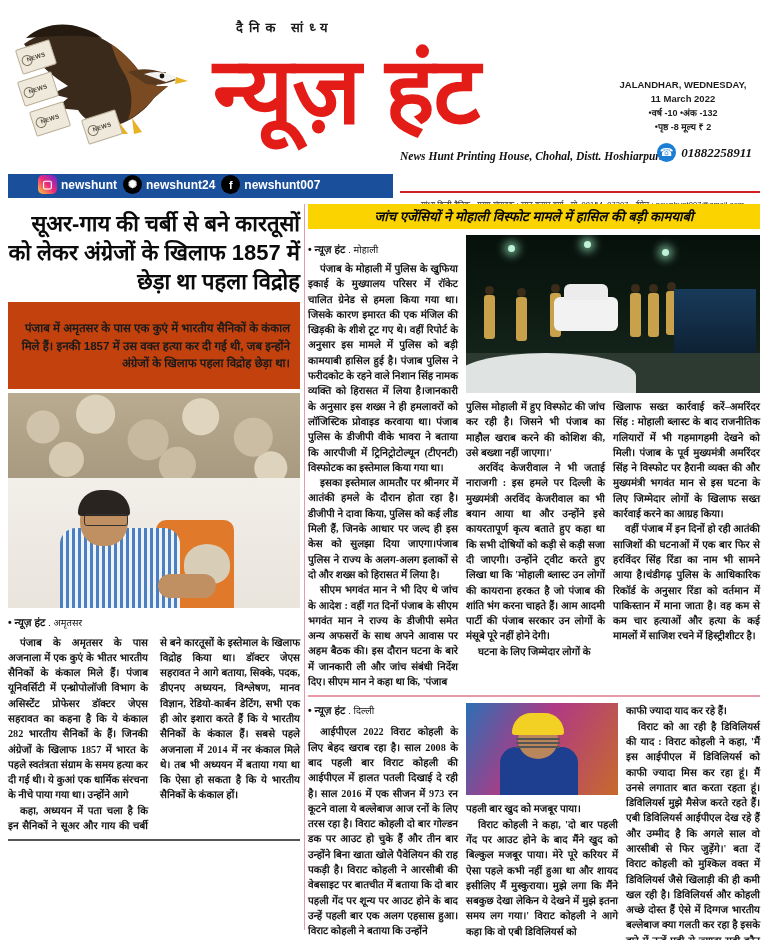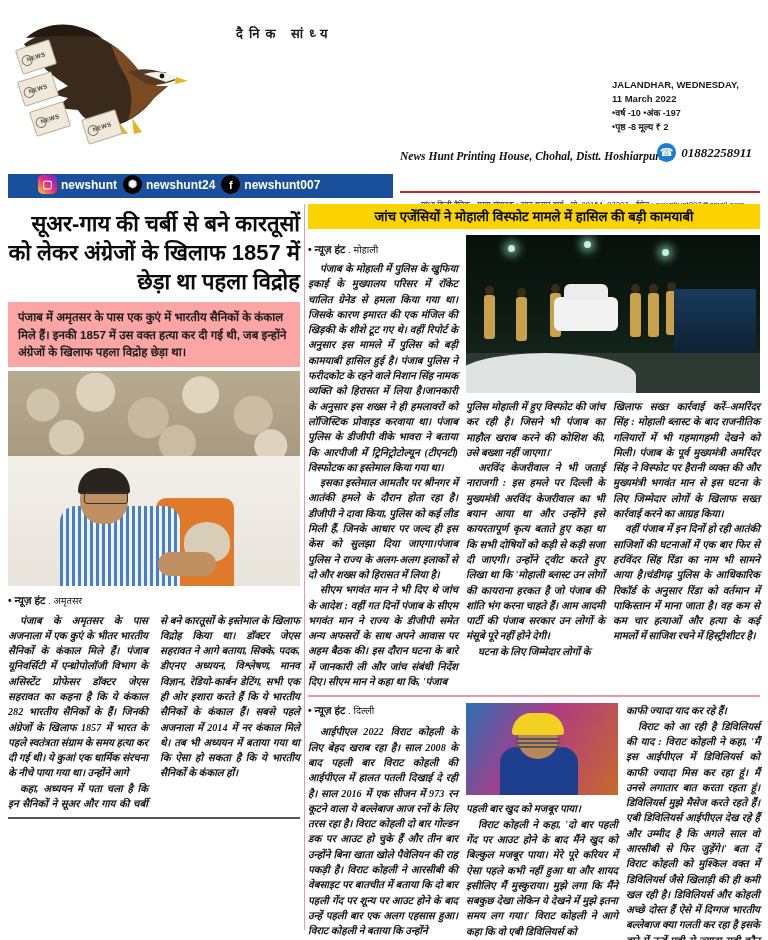--- a/index.html
+++ b/index.html
@@ -20,30 +20,30 @@
   }
   .money-note{
     position:absolute;width:34px;height:24px;background:#efe9dc;
     border:1px solid #b9ae96;border-radius:2px;
     transform:rotate(-18deg);
     font-size:6px;font-weight:bold;color:#4a4436;
     display:flex;align-items:center;justify-content:center;letter-spacing:.3px;
   }
   .note-dot{position:absolute;left:2px;top:7px;width:9px;height:9px;border-radius:50%;border:1px solid #7d7361;}
   .daily-label{
-    position:absolute;left:228px;top:24px;
+    position:absolute;left:228px;top:18px;
     font-size:13px;font-weight:bold;letter-spacing:6px;color:#1a1a1a;
   }
   .paper-title{
     position:absolute;left:205px;top:44px;
     font-size:93px;line-height:95px;font-weight:bold;color:#e41c18;
     letter-spacing:-1px;white-space:nowrap;
   }
   .dateblock{
-    position:absolute;right:6px;top:78px;width:142px;text-align:left;
+    position:absolute;right:6px;top:78px;width:142px;text-align:center;
     font-size:9.5px;line-height:14px;font-weight:bold;color:#1c1c1c;
   }
   .dateblock .bullets{font-weight:bold;font-size:9px;}
   .printline{
     position:absolute;left:392px;top:150px;
     font-family:"Liberation Serif", serif;
     font-size:11.5px;font-style:italic;font-weight:bold;color:#101010;
   }
   .phonewrap{
     position:absolute;right:8px;top:143px;display:flex;align-items:center;gap:5px;
@@ -82,22 +82,22 @@
   
   .blue-kicker{
     background:#1a5fa8;color:#fff;text-align:center;font-weight:bold;
     font-size:16.5px;line-height:22px;padding:4px 6px;
   }
   .left-head{
     text-align:right;font-weight:bold;font-size:22px;line-height:29px;
     color:#0b0b0b;margin-top:5px;
   }
   .left-intro{
-    background:#fca5a5;text-align:left;font-size:11.6px;line-height:17.5px;
-    padding:6px 10px;margin-top:6px;font-weight:bold;color:#1a1a1a;
+    background:#c2410c;text-align:right;font-size:11.6px;line-height:17.5px;
+    padding:17px 10px;margin-top:6px;font-weight:bold;color:#1a1a1a;
   }
   .photo{position:relative;overflow:hidden;}
   .photo-skulls{height:85px;margin-top:4px;background:
       radial-gradient(circle at 12% 40%,#cfc3ab 0 16px,transparent 17px),
       radial-gradient(circle at 30% 25%,#ddd2bb 0 19px,transparent 20px),
       radial-gradient(circle at 48% 55%,#c6b9a0 0 20px,transparent 21px),
       radial-gradient(circle at 66% 28%,#e0d5bf 0 18px,transparent 19px),
       radial-gradient(circle at 84% 52%,#cabda4 0 19px,transparent 20px),
       radial-gradient(circle at 20% 78%,#d6cab3 0 17px,transparent 18px),
       radial-gradient(circle at 58% 85%,#c9bca3 0 18px,transparent 19px),
@@ -114,27 +114,27 @@
   .pm-glass{position:absolute;left:76px;top:36px;width:42px;height:10px;border:1.6px solid #333;border-radius:3px;}
   .pm-skull{position:absolute;left:176px;top:66px;width:46px;height:40px;border-radius:50% 50% 40% 40%;background:#d8cdb6;}
   .pm-arm{position:absolute;left:150px;top:96px;width:58px;height:24px;border-radius:12px;background:#c08f62;}
   .byline{font-size:10.5px;font-weight:bold;margin-top:7px;}
   .byline .city{font-weight:normal;font-size:9.5px;}
   .cols2{column-count:2;column-gap:12px;margin-top:6px;}
   .body-text{
     font-size:10.2px;line-height:15.3px;text-align:justify;color:#161616;
     font-family:"Liberation Serif", serif;font-weight:bold;
   }
-  .body-text p{margin:0 0 0 0;text-indent:12px;font-style:italic;}
+  .body-text p{margin:0 0 0 0;text-indent:12px;}
   .hr-thick{border-top:2px solid #555;margin-top:6px;}
 
   
   .yellow-kicker{
     background:#fbd400;color:#080808;text-align:center;font-weight:bold;
-    font-size:13.2px;line-height:19px;padding:3px 0;
+    font-size:13.2px;line-height:19px;padding:3px 0;font-style:italic;
   }
   .right-head{
     text-align:center;font-weight:bold;font-size:25px;line-height:32px;margin-top:5px;color:#070707;
   }
   .right-body{position:relative;margin-top:6px;}
   .photo-police{
     height:158px;background:linear-gradient(#07110c 0%,#0c1a12 45%,#1b2b22 100%);position:relative;overflow:hidden;
   }
   .pp-car{position:absolute;left:88px;top:62px;width:64px;height:34px;background:#f2f2f2;border-radius:6px;}
   .pp-car:after{content:'';position:absolute;left:10px;top:-13px;width:44px;height:16px;background:#ececec;border-radius:6px 6px 0 0;}
@@ -177,25 +177,26 @@
         <path d="M100 104 L112 120 L104 120 Z M116 104 L126 118 L118 120 Z" fill="#e8b225"></path>
         <path d="M10 24 C30 6 62 6 86 24 C62 20 34 22 10 24 Z" fill="#241a10"></path>
       </svg>
       <div class="money-note" style="left:2px;top:30px;"><span class="note-dot"></span>NEWS</div>
       <div class="money-note" style="left:4px;top:62px;"><span class="note-dot"></span>NEWS</div>
       <div class="money-note" style="left:16px;top:92px;"><span class="note-dot"></span>NEWS</div>
       <div class="money-note" style="left:68px;top:100px;"><span class="note-dot"></span>NEWS</div>
     </div>
 
     <div class="daily-label">दैनिक  सांध्य</div>
+    <div class="paper-title">न्यूज़ हंट</div>
 
     <div class="dateblock">
       <div>JALANDHAR, WEDNESDAY,</div>
       <div>11 March 2022</div>
-      <div class="bullets">•वर्ष -10  •अंक -197</div>
+      <div class="bullets">•वर्ष -10  •अंक -132</div>
       <div class="bullets">•पृष्ठ -8 मूल्य ₹ 2</div>
     </div>
 
     <div class="printline">News Hunt Printing House, Chohal, Distt. Hoshiarpur.</div>
 
     <div class="phonewrap">
       <span class="phone-ic">☎</span>
       <span class="phone-no">01882258911</span>
     </div>
   </div>

